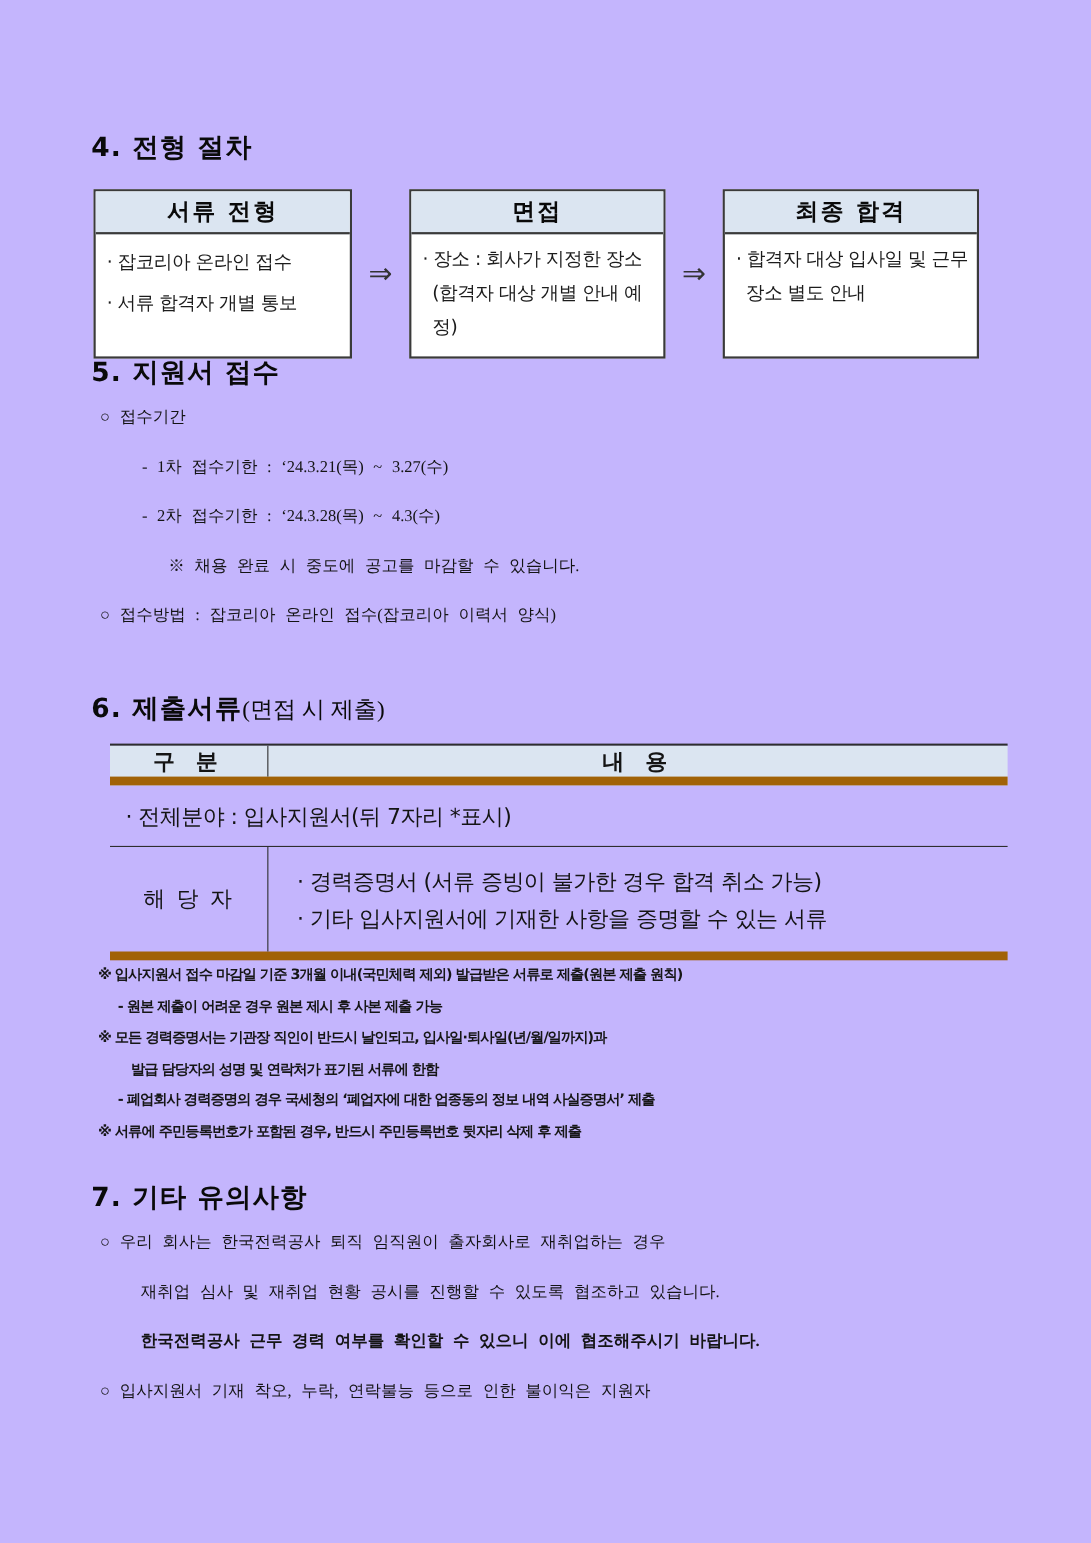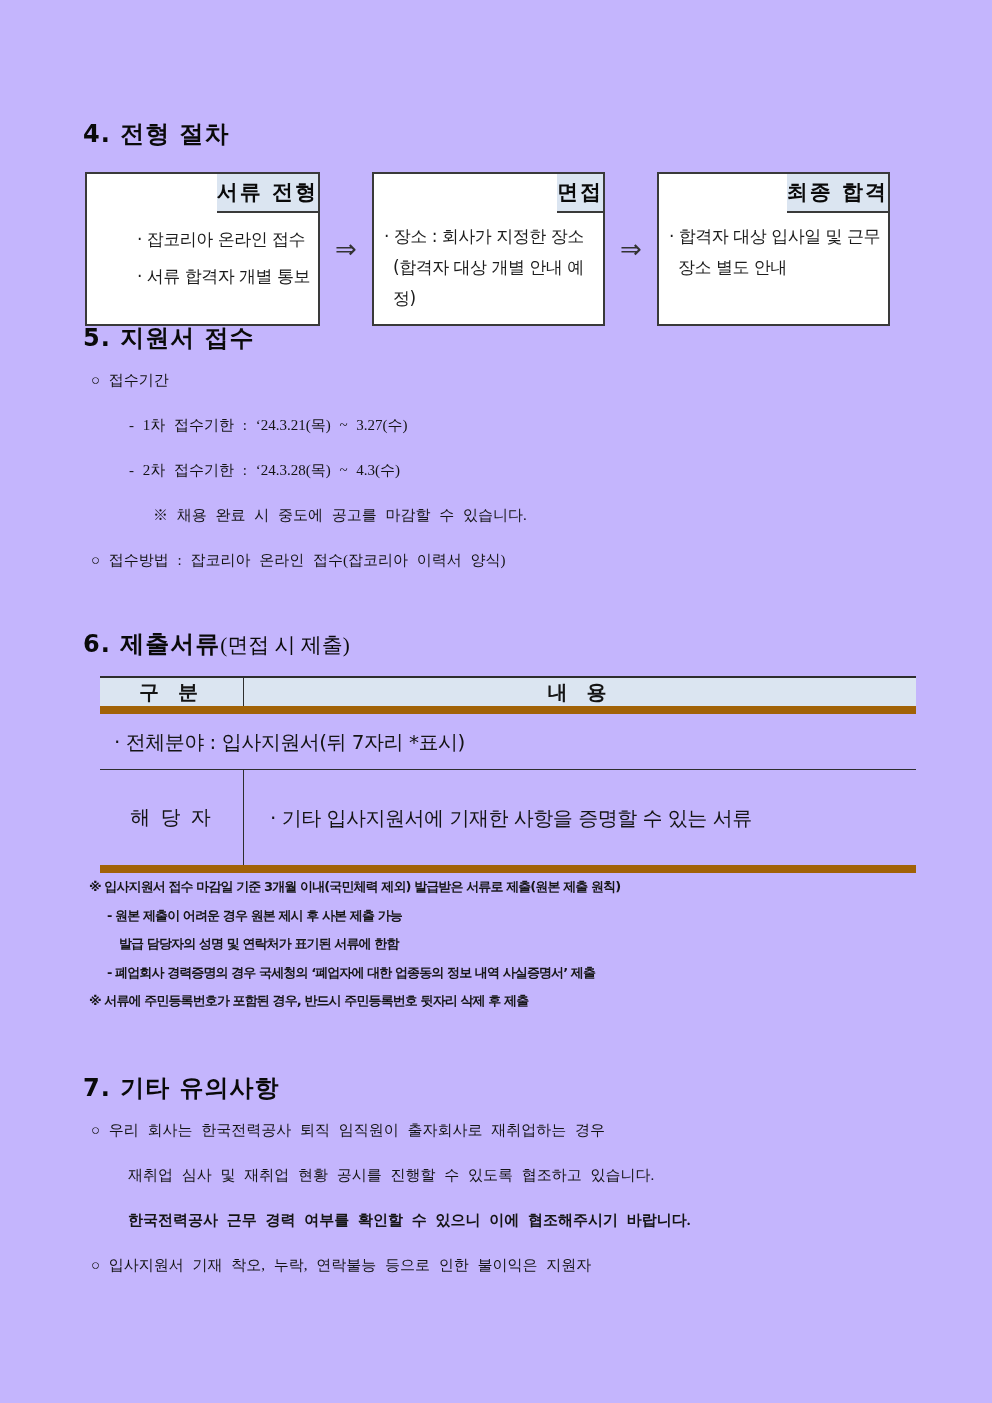--- a/index.html
+++ b/index.html
@@ -29,21 +29,21 @@
   }
   
   .flow {
     position:absolute; left:85px; top:172px;
     width:805px;
     display:flex; align-items:stretch;
   }
   .flow-box {
     border:2px solid #3a3a3a;
     background:#ffffff;
-    display:flex; flex-direction:column;align-items:flex-end;
+    display:flex; flex-direction:column;
   }
   .flow-box-header {
     background:#dbe5f1;
     border-bottom:2px solid #3a3a3a;
     text-align:center;
     font-weight:bold;
     font-size:21px;
     letter-spacing:2px;
     padding:4px 0 5px 0;
     color:#0a0a0a;
@@ -175,28 +175,30 @@
       <div class="t-col2">내 용</div>
     </div>
     <div class="t-row inner r1">
       <div class="t-col2">
         <div class="cell-line">· 전체분야 : 입사지원서(뒤 7자리 *표시)</div>
       </div>
     </div>
     <div class="t-row r2">
       <div class="t-col1">해 당 자</div>
       <div class="t-col2">
+        <div class="cell-line">· 경력증명서 (서류 증빙이 불가한 경우 합격 취소 가능)</div>
         <div class="cell-line">· 기타 입사지원서에 기재한 사항을 증명할 수 있는 서류</div>
       </div>
     </div>
   </div>
 
   <div class="notes">
     <div class="note-line n-main">※ 입사지원서 접수 마감일 기준 3개월 이내(국민체력 제외) 발급받은 서류로 제출(원본 제출 원칙)</div>
     <div class="note-line n-sub">- 원본 제출이 어려운 경우 원본 제시 후 사본 제출 가능</div>
+    <div class="note-line n-main">※ 모든 경력증명서는 기관장 직인이 반드시 날인되고, 입사일·퇴사일(년/월/일까지)과</div>
     <div class="note-line n-cont">발급 담당자의 성명 및 연락처가 표기된 서류에 한함</div>
     <div class="note-line n-sub">- 폐업회사 경력증명의 경우 국세청의 ‘폐업자에 대한 업종동의 정보 내역 사실증명서’ 제출</div>
     <div class="note-line n-main">※ 서류에 주민등록번호가 포함된 경우, 반드시 주민등록번호 뒷자리 삭제 후 제출</div>
   </div>
 
   <div class="abs sec-title" style="left:83px; top:1072px;">7. 기타 유의사항</div>
 
   <div class="abs" style="left:83px; top:1108px; width:905px;">
     <div class="serif-line ind-circle">○ 우리 회사는 한국전력공사 퇴직 임직원이 출자회사로 재취업하는 경우</div>
     <div class="serif-line ind-cont">재취업 심사 및 재취업 현황 공시를 진행할 수 있도록 협조하고 있습니다.</div>

